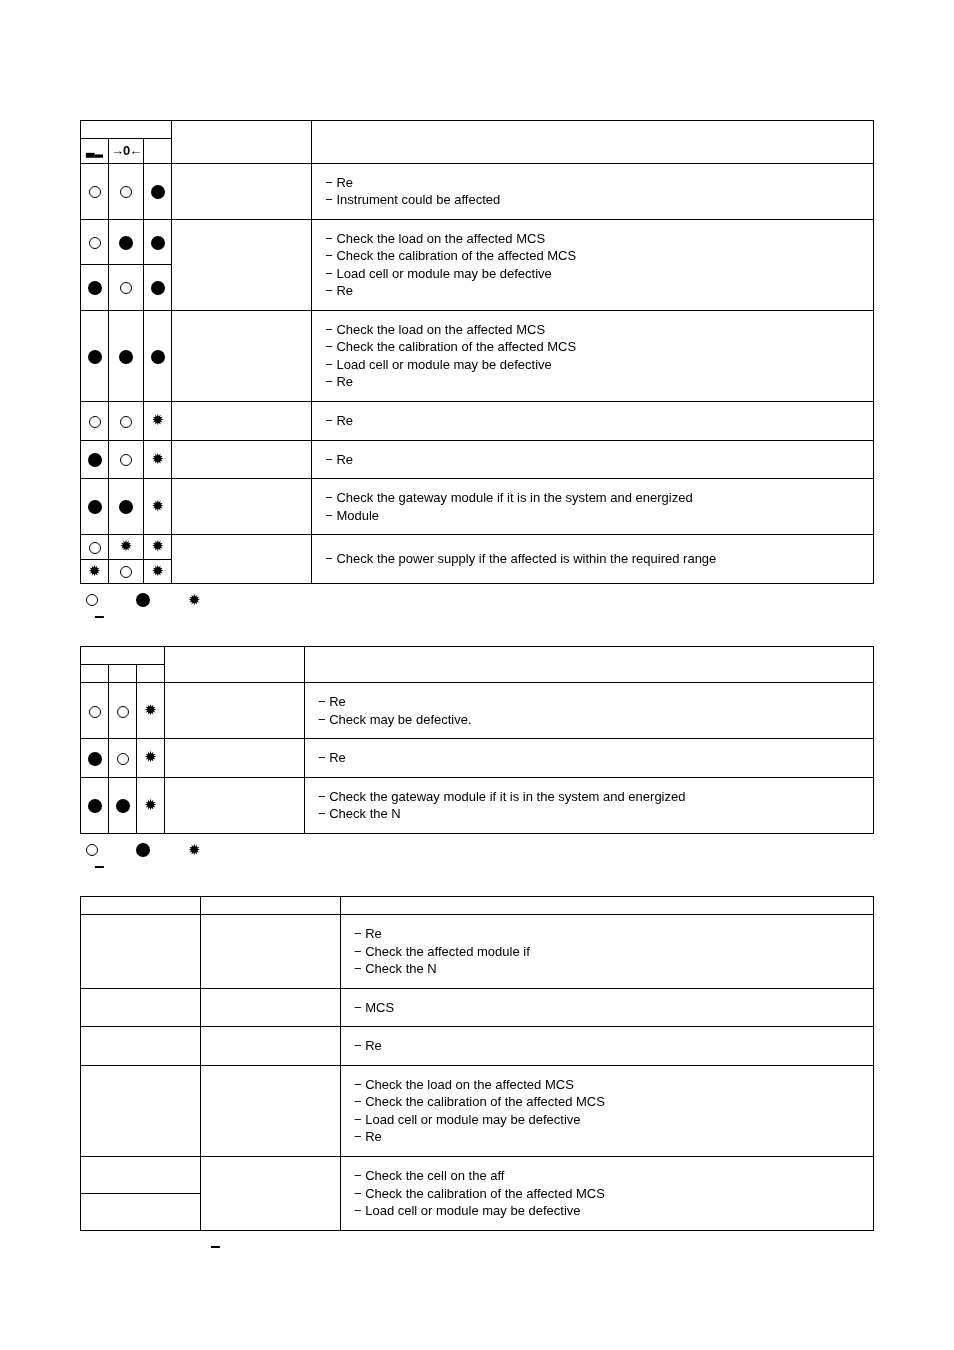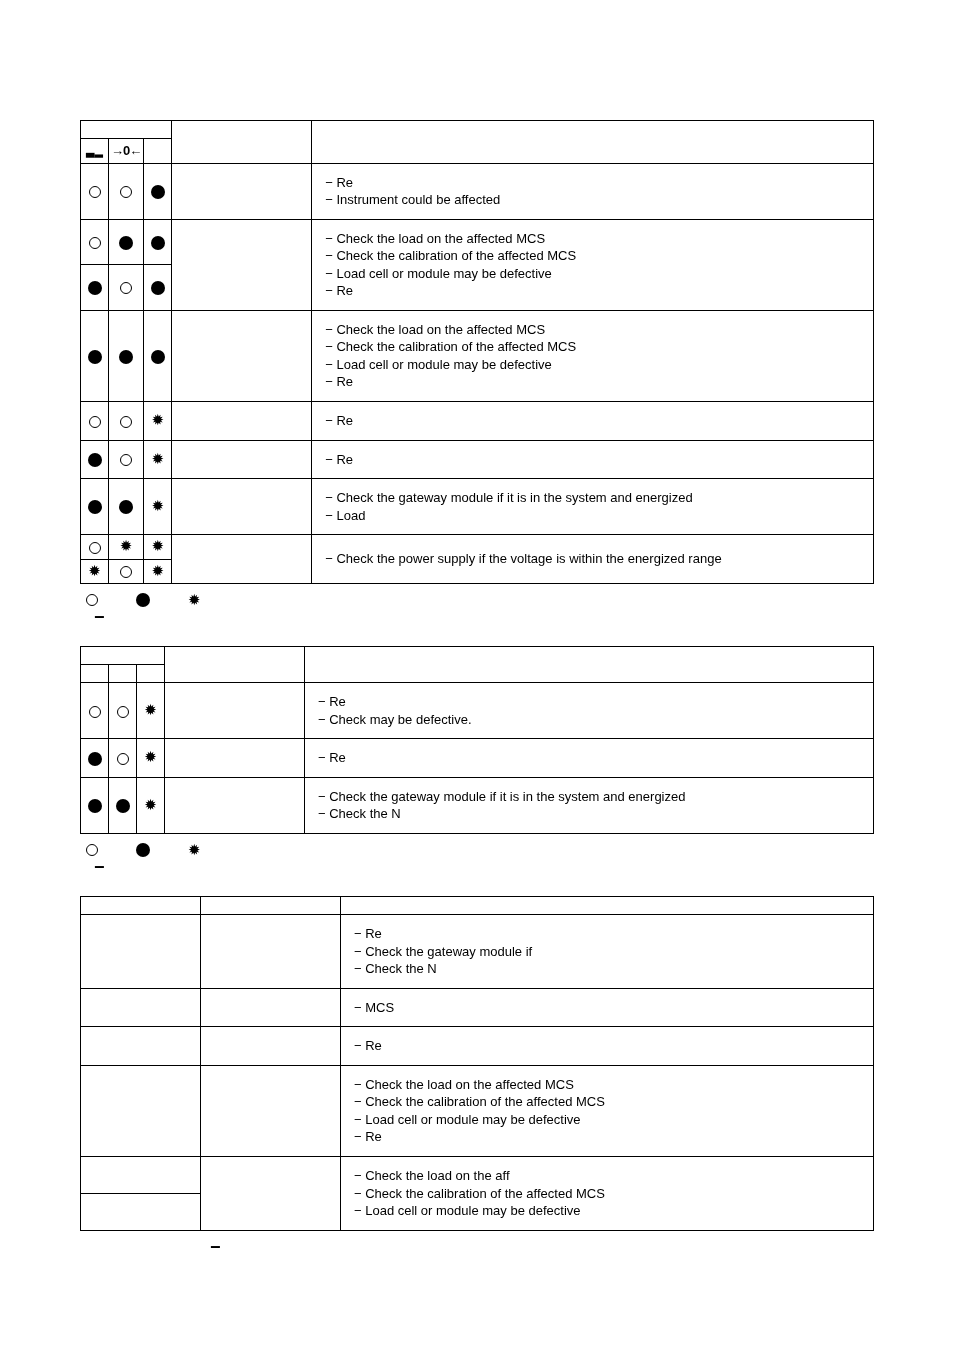--- a/index.html
+++ b/index.html
@@ -161,33 +161,33 @@
   </tr>
 
   <tr>
     <td class="icon-col"><span class="circ-fill"></span></td>
     <td class="icon-col"><span class="circ-fill"></span></td>
     <td class="icon-col"><span class="gear">✹</span></td>
     <td class="desc-col"></td>
     <td>
             <ul class="bul">
       <li>Check the gateway module if it is in the system and energized</li>
-      <li>Load</li>
+      <li>Module</li>
     </ul>
           </td>
   </tr>
 
   <tr>
     <td class="icon-col"><span class="circ-open"></span></td>
     <td class="icon-col"><span class="gear">✹</span></td>
     <td class="icon-col"><span class="gear">✹</span></td>
     <td class="desc-col" rowspan="2"></td>
     <td rowspan="2" style="vertical-align:middle;">
             <ul class="bul">
-      <li>Check the power supply if the voltage is within the energized range</li>
+      <li>Check the power supply if the affected is within the required range</li>
     </ul>
           </td>
   </tr>
   <tr>
     <td class="icon-col"><span class="gear">✹</span></td>
     <td class="icon-col"><span class="circ-open"></span></td>
     <td class="icon-col"><span class="gear">✹</span></td>
   </tr>
 </tbody>
     </table>
@@ -272,21 +272,21 @@
     <td class="c1"></td>
     <td class="c2"></td>
     <td></td>
   </tr>
   <tr>
     <td class="c1"></td>
     <td class="c2"></td>
     <td>
             <ul class="bul">
       <li>Re</li>
-      <li>Check the gateway module if</li>
+      <li>Check the affected module if</li>
       <li>Check the N</li>
     </ul>
           </td>
   </tr>
   <tr>
     <td class="c1"></td>
     <td class="c2"></td>
     <td>
             <ul class="bul">
       <li>MCS</li>
@@ -312,21 +312,21 @@
       <li>Load cell or module may be defective</li>
       <li>Re</li>
     </ul>
           </td>
   </tr>
   <tr>
     <td class="c1"></td>
     <td class="c2" rowspan="2"></td>
     <td rowspan="2">
             <ul class="bul">
-      <li>Check the load on the aff</li>
+      <li>Check the cell on the aff</li>
       <li>Check the calibration of the affected MCS</li>
       <li>Load cell or module may be defective</li>
     </ul>
           </td>
   </tr>
   <tr>
     <td class="c1"></td>
   </tr>
 </tbody>
     </table>

